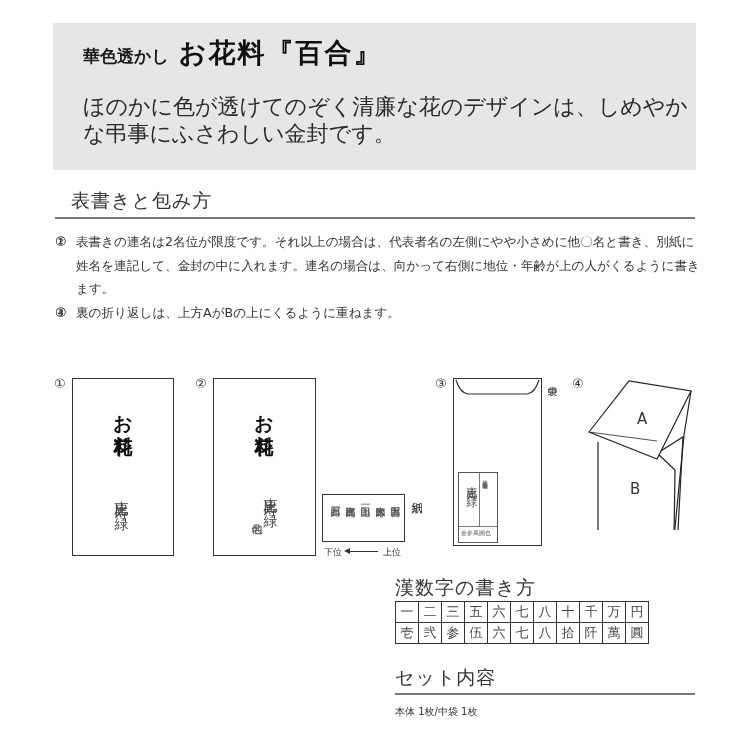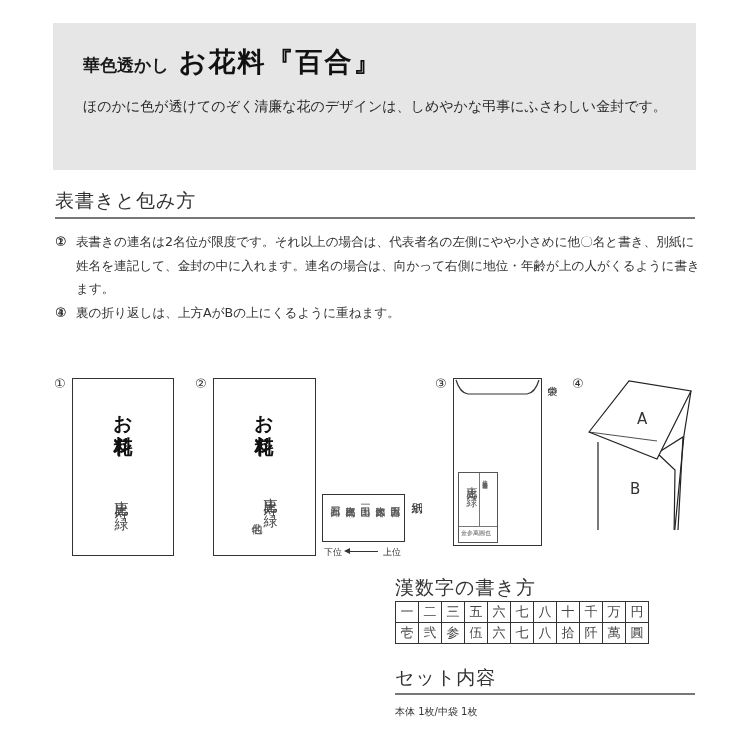--- a/index.html
+++ b/index.html
@@ -1,23 +1,23 @@
 <!DOCTYPE html>
 <html><head>
 <meta charset="utf-8">
 <style>
   html, body { margin:0; padding:0; background:#ffffff; }
   body { width:750px; height:750px; position:relative; overflow:hidden;
          font-family:"DejaVu Sans", sans-serif; color:#222; }
   .abs { position:absolute; }
   .hero { left:53px; top:23px; width:643px; height:147px; background:#e6e6e6; }
-  .hero-title { left:30px; top:21px; white-space:nowrap; font-family:Liberation Sans, sans-serif; }
+  .hero-title { left:30px; top:12px; white-space:nowrap; font-family:Liberation Sans, sans-serif; }
   .hero-sub { font-size:17px; font-weight:bold; color:#1a1a1a; }
   .hero-main { font-size:27px; font-weight:bold; color:#111; margin-left:10px; letter-spacing:2px; }
-  .hero-desc { left:30px; top:70px; width:610px; font-size:14px; line-height:27px; color:#2a2a2a; }
+  .hero-desc { left:30px; top:70px; width:610px; font-size:22px; line-height:27px; color:#2a2a2a; }
   .sec-title { font-size:19px; color:#333; letter-spacing:1px; }
   .rule { height:2px; background:#777; }
   .notes { left:55px; top:230px; width:650px; font-size:12.6px; line-height:23.5px; color:#333; }
   .note { position:relative; padding-left:21px; }
   .note .num { position:absolute; left:0; top:0; }
   .num-circle { font-size:13px; color:#333; }
   .env { border:1.5px solid #333; background:#fff; box-sizing:border-box; }
   .vtext { writing-mode:vertical-rl; font-family:"DejaVu Serif", serif; }
   .brush { font-size:19px; font-weight:bold; color:#111; letter-spacing:-1px; }
   .vname { font-size:14px; color:#444; letter-spacing:3px; }
@@ -29,21 +29,21 @@
 </head>
 <body>
 
 <div class="abs hero">
   <div class="abs hero-title">
     <span class="hero-sub">華色透かし</span><span class="hero-main">お花料『百合』</span>
   </div>
   <div class="abs hero-desc">ほのかに色が透けてのぞく清廉な花のデザインは、しめやかな弔事にふさわしい金封です。</div>
 </div>
 
-<div class="abs sec-title" style="left:55px; top:188px;">表書きと包み方</div>
+<div class="abs sec-title" style="left:71px; top:188px;">表書きと包み方</div>
 <div class="abs rule" style="left:55px; top:217px; width:640px;"></div>
 
 <div class="abs notes">
   <div class="note">
     <span class="num">①</span>
   </div>
   <div class="note">
     <span class="num">②</span>
     <span>表書きの連名は2名位が限度です。それ以上の場合は、代表者名の左側にやや小さめに他〇名と書き、別紙に姓名を連記して、金封の中に入れます。連名の場合は、向かって右側に地位・年齢が上の人がくるように書きます。</span>
   </div>

